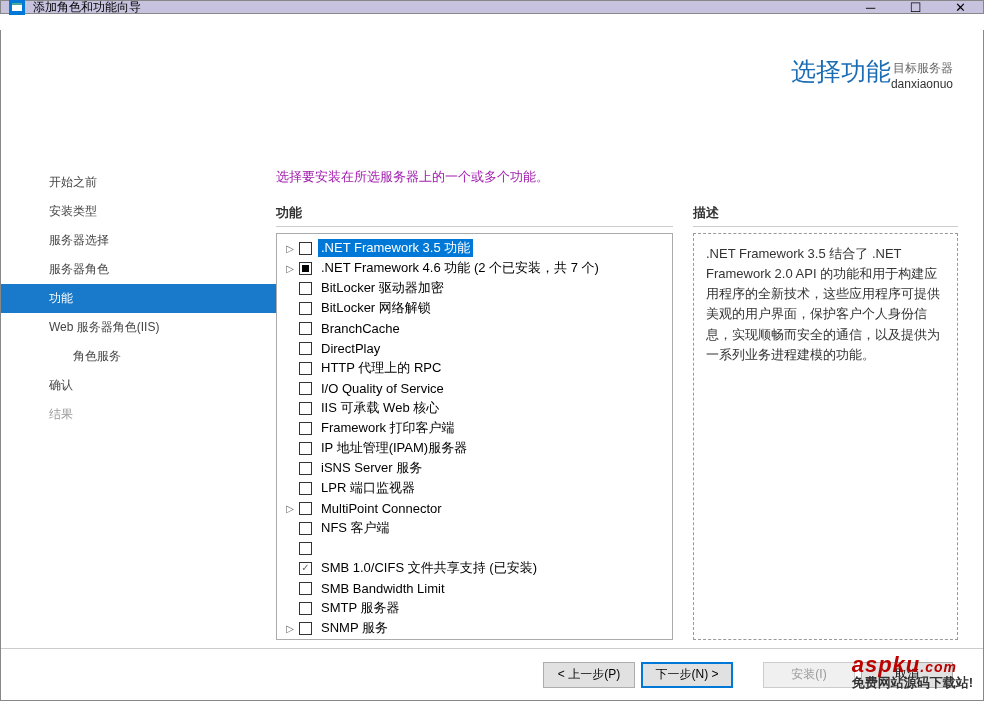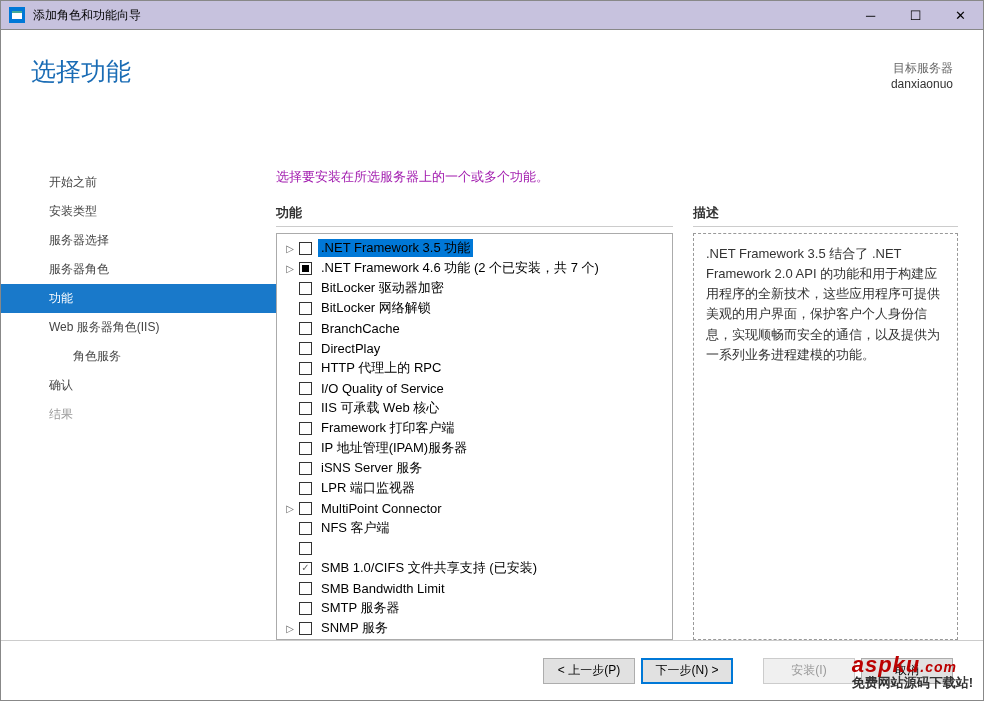--- a/index.html
+++ b/index.html
@@ -1,27 +1,27 @@
 <!DOCTYPE html>
 <html><head>
 <meta charset="utf-8">
 <style>
 * { box-sizing: border-box; margin: 0; padding: 0; font-family: "Microsoft YaHei", "Segoe UI", sans-serif; }
 body { width: 984px; height: 701px; background: #fff; overflow: hidden; position: relative; }
 
-.titlebar { height: 30px; background: #c7c2de; display: flex; align-items: center; padding-left: 8px; border: 1px solid #888; }
+.titlebar { height: 14px; background: #c7c2de; display: flex; align-items: center; padding-left: 8px; border: 1px solid #888; }
 .titlebar-icon { width: 16px; height: 16px; background: #0078d7; margin-right: 8px; display: flex; align-items: center; justify-content: center; }
 .titlebar-icon svg { width: 12px; height: 12px; }
 .titlebar-title { font-size: 12px; color: #000; flex: 1; }
 .win-controls { display: flex; height: 100%; }
 .win-btn { width: 45px; height: 100%; display: flex; align-items: center; justify-content: center; font-size: 13px; cursor: pointer; }
 
 .content-wrap { position: absolute; top: 30px; left: 0; right: 0; bottom: 0; border: 1px solid #888; border-top: none; background: #fff; }
 
-.header-area { height: 90px; padding: 25px 30px 0 30px; display: flex; justify-content: space-between; gap: 20px; }
+.header-area { height: 90px; padding: 25px 30px 0 30px; display: flex; justify-content: flex-end; }
 .page-title { font-size: 25px; color: #1a6cb5; font-weight: 300; }
 .target-info { text-align: right; font-size: 12px; color: #555; padding-top: 5px; }
 .target-label { color: #666; }
 .target-name { color: #333; }
 
 .body-area { position: absolute; top: 120px; left: 0; right: 0; bottom: 60px; display: flex; }
 
 .sidebar { width: 275px; padding-top: 18px; }
 .step { padding: 6px 0 6px 48px; font-size: 12px; color: #444; cursor: pointer; }
 .step.sub { padding-left: 72px; }
@@ -36,26 +36,26 @@
 .col-header { font-size: 13px; font-weight: bold; color: #333; padding-bottom: 4px; border-bottom: 1px solid #ccc; margin-bottom: 6px; }
 .tree { border: 1px solid #ababab; flex: 1; overflow-y: scroll; background: #fff; padding: 4px 0; }
 .tree-row { display: flex; align-items: center; height: 20px; padding-left: 6px; font-size: 13px; color: #000; white-space: nowrap; }
 .expander { width: 14px; height: 14px; display: flex; align-items: center; justify-content: center; color: #666; font-size: 10px; margin-right: 2px; }
 .expander.blank { visibility: hidden; }
 .chk { width: 13px; height: 13px; border: 1px solid #333; margin-right: 6px; background: #fff; display: flex; align-items: center; justify-content: center; flex-shrink: 0; }
 .chk.partial::after { content: ""; width: 7px; height: 7px; background: #000; }
 .chk.checked { color: #555; }
 .chk.checked::after { content: "✓"; font-size: 10px; line-height: 1; color: #666; }
 .tree-label { padding: 0 3px; }
-.tree-row.selected .tree-label { background: #0078d7; color: #000000; }
+.tree-row.selected .tree-label { background: #0078d7; color: #ffffff; }
 
 .desc-col { width: 265px; display: flex; flex-direction: column; }
 .desc-box { border: 1px dashed #999; flex: 1; padding: 10px 12px; font-size: 13px; color: #333; line-height: 1.55; }
 
-.footer { position: absolute; bottom: 0; left: 0; right: 0; height: 60px; border-top: 1px solid #ccc; display: flex; align-items: center; justify-content: flex-end; padding-right: 30px; gap: 6px; }
+.footer { position: absolute; bottom: 0; left: 0; right: 0; height: 52px; border-top: 1px solid #ccc; display: flex; align-items: center; justify-content: flex-end; padding-right: 30px; gap: 6px; }
 .btn { min-width: 92px; height: 26px; border: 1px solid #adadad; background: #e1e1e1; font-size: 12px; cursor: pointer; padding: 0 12px; }
 .btn.default-btn { border: 2px solid #0078d7; }
 .btn:disabled { color: #999; border-color: #ccc; background: #f0f0f0; cursor: default; }
 
 .watermark { position: absolute; right: 10px; bottom: 8px; font-size: 22px; font-weight: bold; font-style: italic; color: #b00; letter-spacing: 1px; pointer-events: none; }
 .watermark .sub { font-size: 13px; color: #333; display: block; font-weight: bold; font-style: normal; letter-spacing: 0; margin-top: -4px; }
 
 ::-webkit-scrollbar { width: 17px; }
 ::-webkit-scrollbar-track { background: #f0f0f0; }
 ::-webkit-scrollbar-thumb { background: #c1c1c1; }

